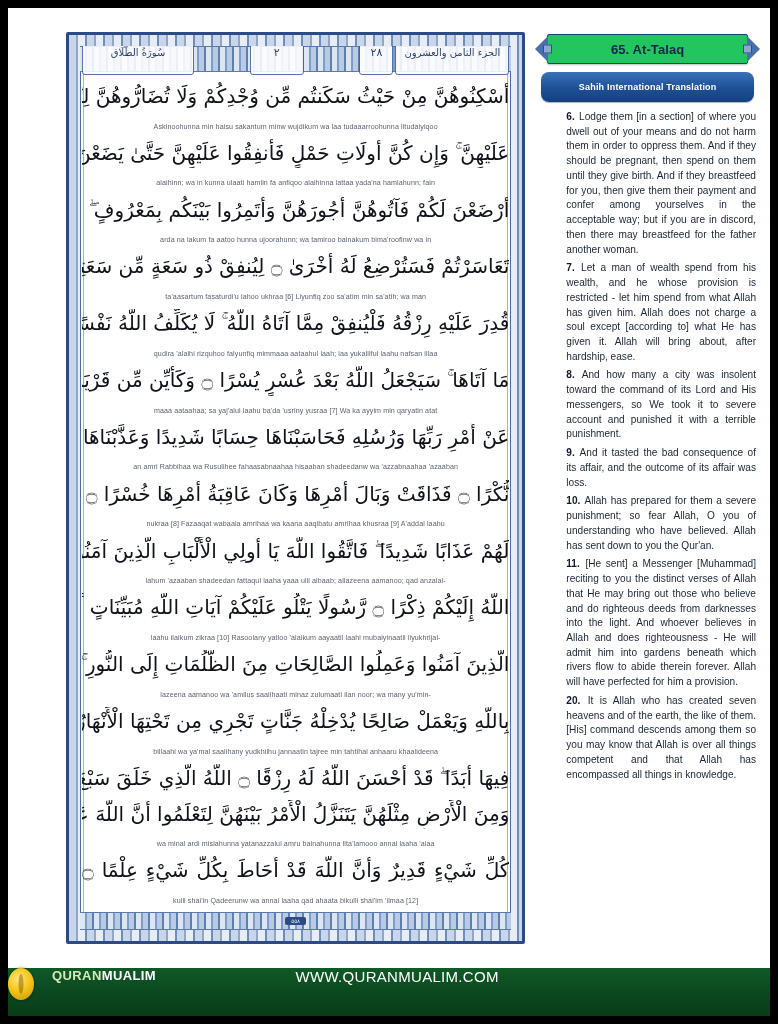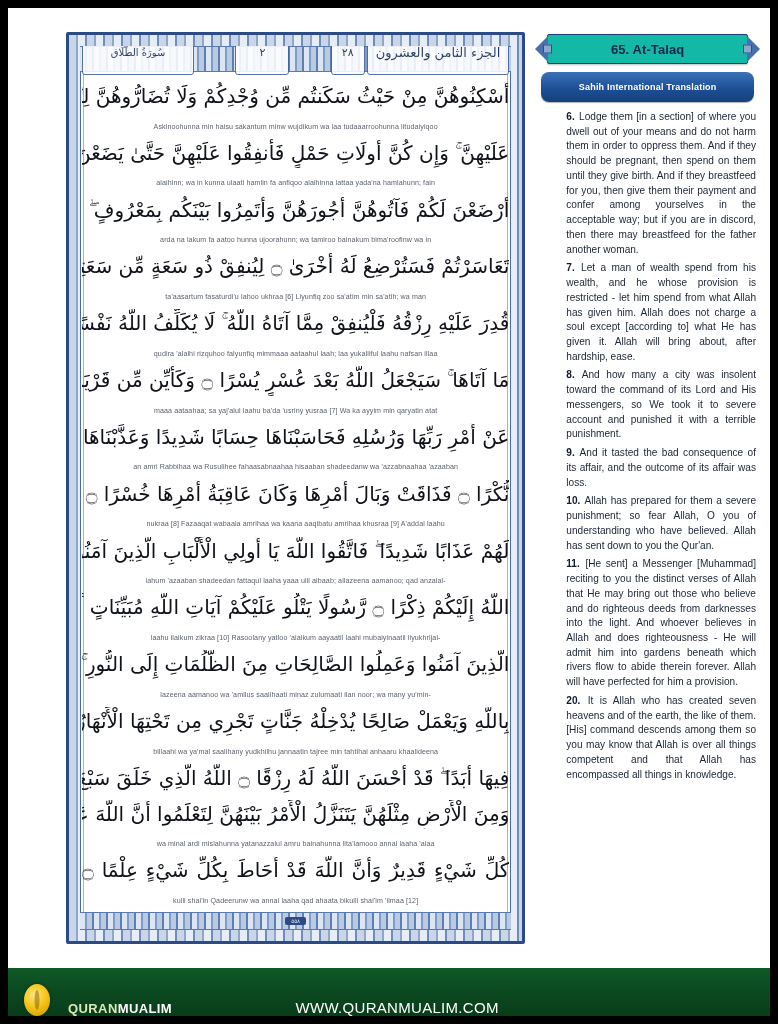--- a/index.html
+++ b/index.html
@@ -111,21 +111,21 @@
     font-size: 10px;
     color: #1b2f57;
     direction: rtl;
     white-space: nowrap;
     font-family: "DejaVu Sans", "Liberation Sans", sans-serif;
     filter: blur(0.18px);
     opacity: .88;
   }
   .cartouche.surah { min-width: 112px; text-align: center; }
   .cartouche.pageno { min-width: 54px; text-align: center; font-size: 11px; }
-  .cartouche.juz { min-width: 102px; text-align: center; font-size: 13px; }
+  .cartouche.juz { min-width: 102px; text-align: center; font-size: 10px; }
   .cartouche.juzno { min-width: 34px; text-align: center; font-size: 11px; }
   .hdr-right { display: flex; align-items: center; gap: 2px; }
 
   
   .ayah-lines {
     flex: 1 1 auto;
     display: flex;
     flex-direction: column;
     justify-content: space-between;
     padding: 4px 2px 0 2px;
@@ -196,21 +196,21 @@
   }
 
   
   .surah-banner {
     position: relative;
     height: 30px;
     display: flex;
     align-items: center;
     justify-content: center;
     margin: 2px 10px 8px 10px;
-    background: #14b8a6;
+    background: #22c55e;
     border: 1.5px solid #1d3f78;
     border-radius: 2px;
     box-shadow: 0 1px 2px rgba(0,0,0,.25);
   }
   .surah-banner-title {
     font-size: 13px;
     font-weight: bold;
     color: #10264d;
     letter-spacing: .1px;
   }
@@ -282,22 +282,22 @@
     color: #101a2b;
     margin-right: 1px;
   }
 
   
   .brandbar {
     flex: 0 0 auto;
     height: 48px;
     background: linear-gradient(180deg, #0f5a27 0%, #0c4a20 45%, #083d1a 100%);
     display: flex;
-    align-items: flex-end;
-    padding: 0 16px;
+    align-items: flex-start;
+    padding: 0 0;
     position: relative;
   }
   .brand-logo {
     width: 26px; height: 32px;
     border-radius: 50%;
     background: radial-gradient(circle at 40% 35%, #ffe680 0%, #f5c518 45%, #c79306 100%);
     box-shadow: 0 0 3px rgba(0,0,0,.5);
     position: relative;
     flex: 0 0 auto;
   }

